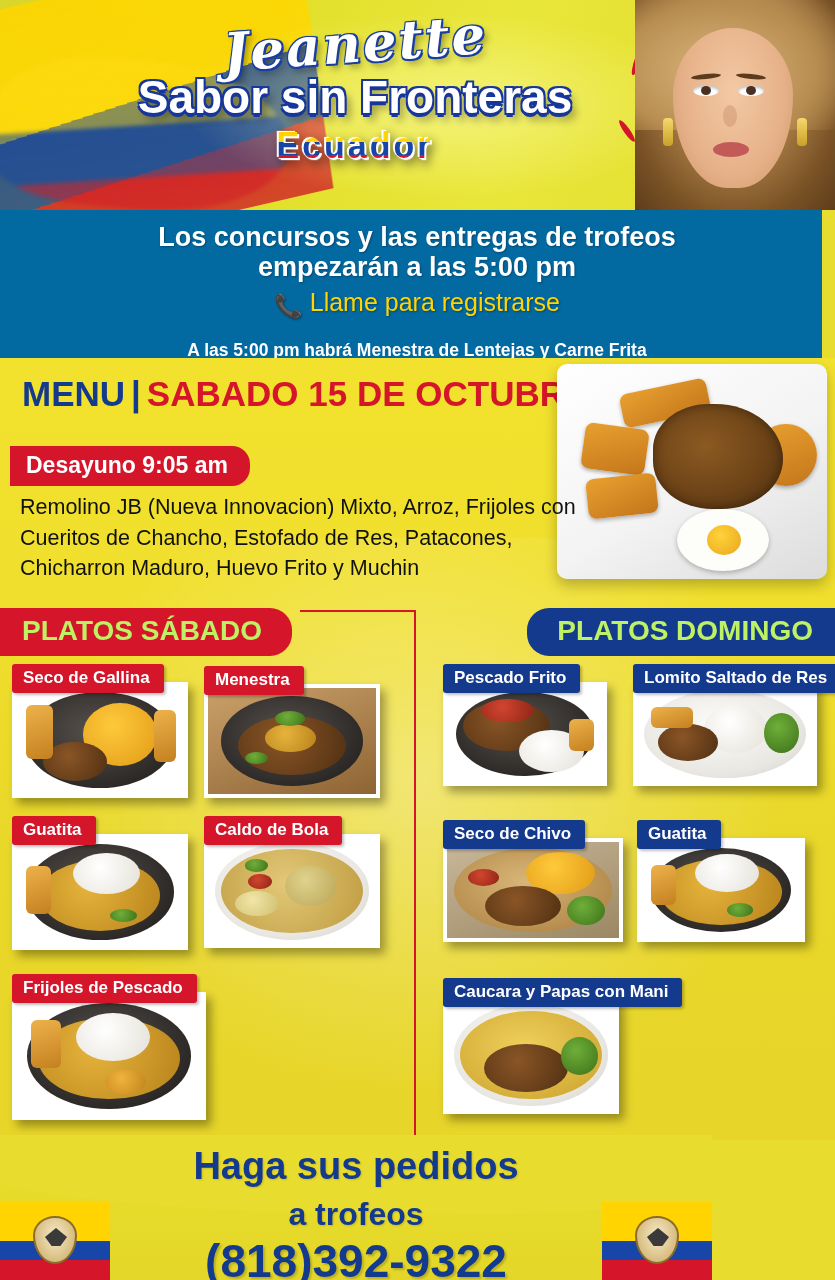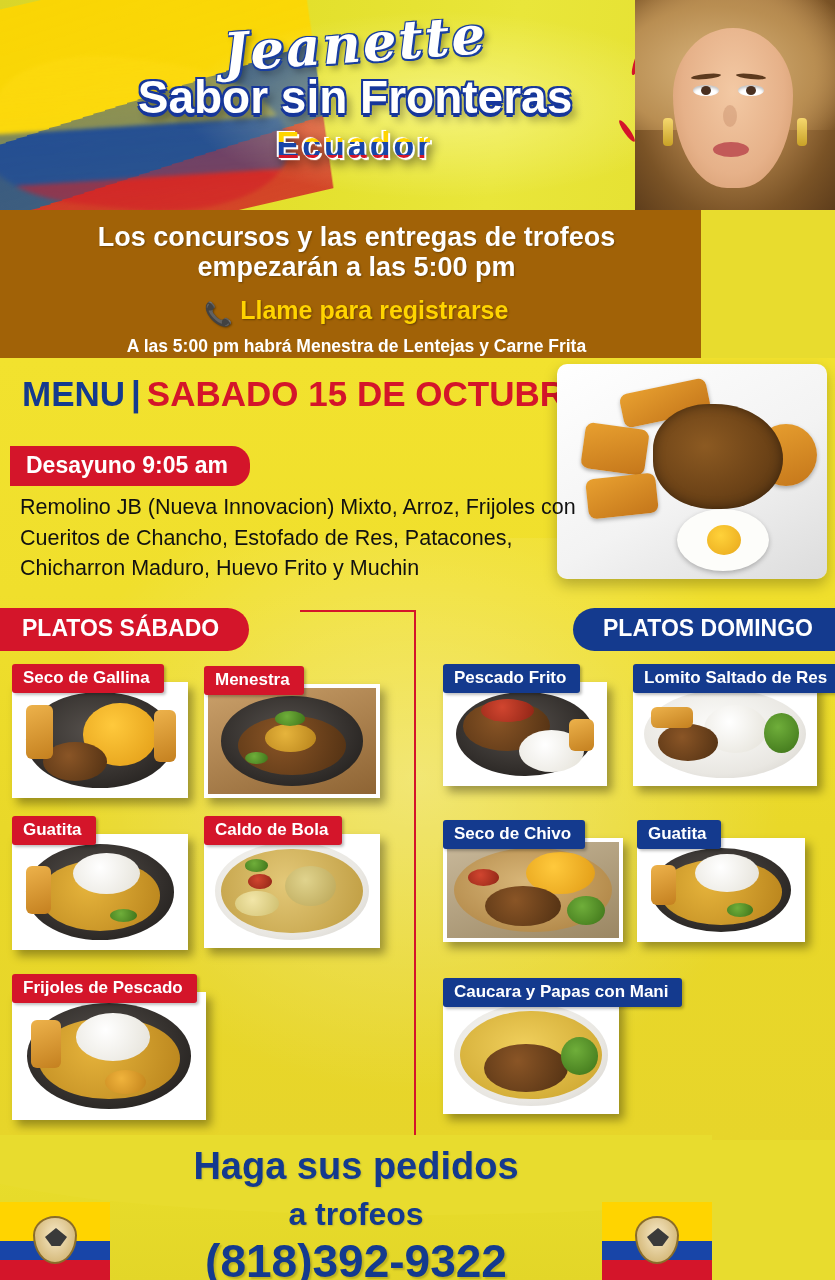--- a/index.html
+++ b/index.html
@@ -124,38 +124,38 @@
   .brow-r { top: 74px; left: 101px; transform: rotate(6deg); }
   .nose { position: absolute; top: 105px; left: 88px; width: 14px; height: 22px; border-radius: 50%; background: rgba(190,130,95,0.35); }
   .mouth { position: absolute; top: 142px; left: 78px; width: 36px; height: 15px; border-radius: 50%; background: #c25a58; }
   .earring { position: absolute; width: 10px; height: 28px; background: linear-gradient(180deg,#f5d76e,#c9a227); border-radius: 4px; }
   .earring-l { top: 118px; left: 28px; }
   .earring-r { top: 118px; left: 162px; }
 
   
   .announce {
     position: absolute; top: 210px; left: 0;
-    width: 701px; height: 148px;
-    background: #a16207;
+    width: 822px; height: 148px;
+    background: #0369a1;
     text-align: center;
     padding-top: 12px;
     padding-left: 12px;
   }
   .announce-line1 {
     color: #ffffff; font-size: 27px; font-weight: bold; line-height: 1.12;
     text-shadow: 1px 1px 2px rgba(0,0,0,0.3);
   }
   .announce-call {
-    margin-top: 14px;
-    font-size: 25px; font-weight: bold; color: #ffd400;
+    margin-top: 6px;
+    font-size: 25px; font-weight: normal; color: #ffd400;
     text-shadow: 1px 1px 2px rgba(0,0,0,0.35);
   }
   .phone-ico { display: inline-block; vertical-align: -3px; margin-right: 7px; font-size: 23px; }
   .announce-line3 {
-    margin-top: 8px;
+    margin-top: 20px;
     color: #ffffff; font-size: 17.5px; font-weight: bold; text-align: center;
   }
 
   
   .body-yellow {
     position: absolute; top: 358px; left: 0;
     width: 835px; height: 782px;
     background: linear-gradient(180deg, #f2e22e 0%, #f0df2c 30%, #e9d829 60%, #e7d52a 100%);
     overflow: hidden;
   }
@@ -216,21 +216,21 @@
   }
   .egg:after {
     content: ""; position: absolute; top: 16px; left: 30px; width: 34px; height: 30px;
     background: radial-gradient(circle at 40% 35%, #ffd23a, #e8a71b);
     border-radius: 50%;
   }
 
   
   .ribbon {
     position: absolute;
-    font-weight: bold; font-size: 23px; color: #ffffff;
+    font-weight: bold; font-size: 28px; color: #bef264;
     padding: 7px 30px 9px 22px;
   }
   .ribbon-sab {
     top: 250px; left: 0;
     background: #d4152a;
     border-radius: 0 22px 22px 0;
   }
   .ribbon-dom {
     top: 250px; right: 0;
     background: #143a8e;

